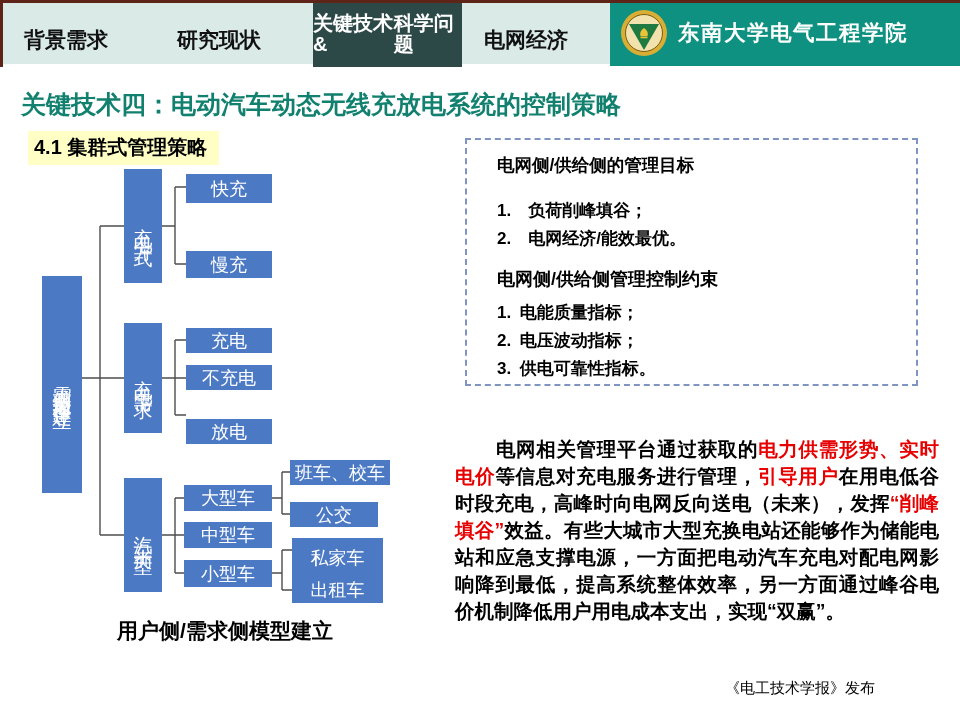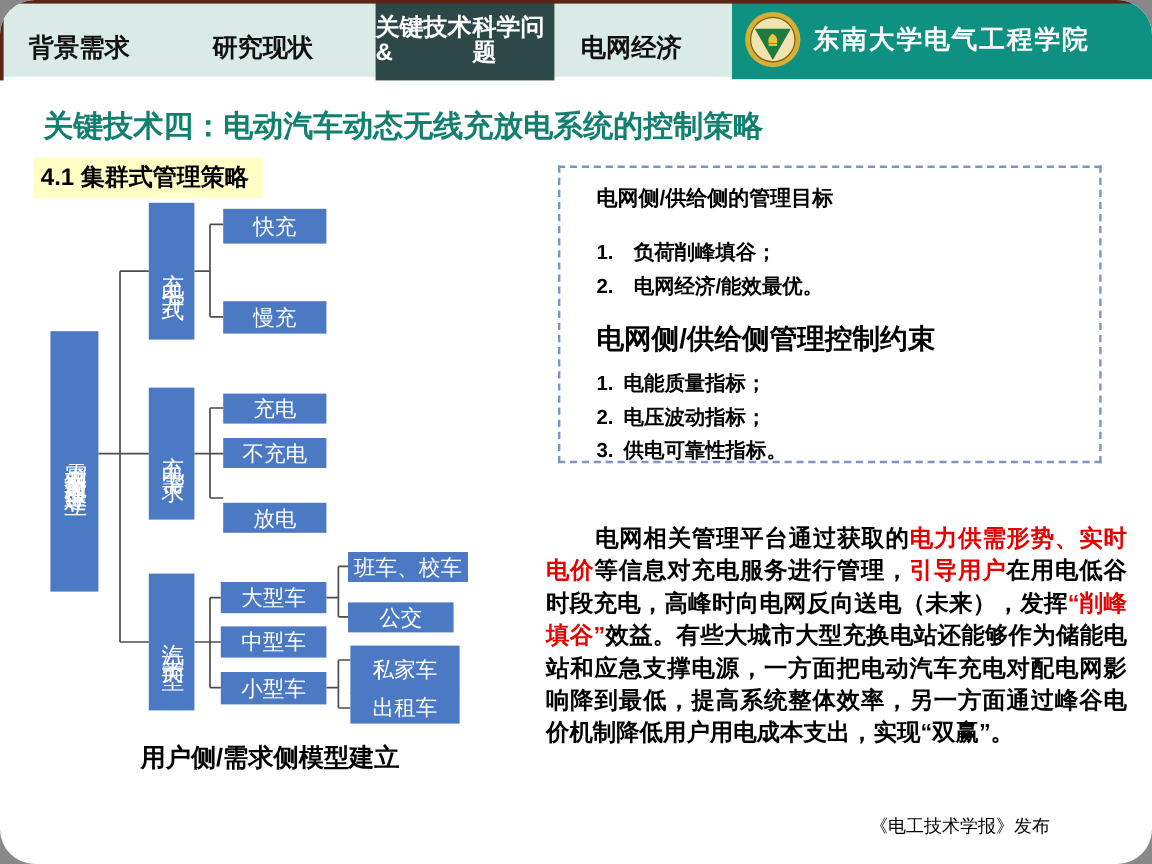--- a/index.html
+++ b/index.html
@@ -1,35 +1,35 @@
 <!DOCTYPE html>
 <html style="--accent-blue: #4b79c4; --title-teal: #12806e; --header-green: #0e9180; --highlight-red: #e60000; --section-highlight: #ffffc5;"><head>
 <meta charset="utf-8">
 <style>
   html,body{margin:0;padding:0;background:#888;}
   .slide{position:relative;width:960px;height:720px;background:#ffffff;overflow:hidden;
-         font-family:"Liberation Sans",sans-serif;border-radius:29px;}
+         font-family:"Liberation Sans",sans-serif;}
 
   
   .navbar{position:absolute;left:0;top:0;width:960px;height:64px;background:#d9eae7;}
   .top-border{position:absolute;left:0;top:0;width:960px;height:3px;background:#5e2418;z-index:6;}
   .left-border{position:absolute;left:0;top:0;width:3px;height:67px;background:#5e2418;z-index:6;}
   .tab{position:absolute;top:26px;font-size:21px;font-weight:bold;color:#111;cursor:pointer;white-space:nowrap;}
   .tab-1{left:24px;} .tab-2{left:177px;} .tab-4{left:484px;}
   .tab-active{position:absolute;left:313px;top:0;width:149px;height:67px;background:#2c4947;color:#fff;
               display:flex;flex-direction:row;align-items:center;justify-content:center;
               font-size:20px;font-weight:bold;line-height:21px;cursor:pointer;z-index:4;}
   .logo-block{position:absolute;left:610px;top:0;width:350px;height:66px;background:var(--header-green,#0e9180);
               display:flex;align-items:center;gap:10px;padding-left:10px;box-sizing:border-box;z-index:5;}
   .school-text{display:flex;flex-direction:column;color:#fff;}
   .school-cn{font-size:21.5px;font-weight:bold;letter-spacing:1.5px;line-height:25px;}
   .school-en{font-size:13.5px;line-height:17px;}
 
   
-  .slide-title{position:absolute;left:36px;top:88px;font-size:25px;font-weight:bold;
+  .slide-title{position:absolute;left:21px;top:88px;font-size:25px;font-weight:bold;
                color:var(--title-teal,#12806e);white-space:nowrap;}
   .section-chip{position:absolute;left:28px;top:131px;background:var(--section-highlight,#ffffc5);
                 padding:3px 12px 4px 6px;font-size:20px;font-weight:bold;color:#000;white-space:nowrap;}
 
   
   .connectors{position:absolute;left:0;top:0;width:960px;height:720px;pointer-events:none;}
   .tree-node{position:absolute;background:var(--accent-blue,#4b79c4);color:#fff;
              display:flex;align-items:center;justify-content:center;font-size:18px;white-space:nowrap;}
   .tree-node.vert span{writing-mode:vertical-rl;text-orientation:upright;font-size:19px;letter-spacing:7px;}
   .n-root{left:42px;top:276px;width:40px;height:217px;}
@@ -49,21 +49,21 @@
   .n-bus{left:290px;top:502px;width:88px;height:25px;}
   .n-private{left:292px;top:538px;width:91px;height:40px;}
   .n-taxi{left:292px;top:577px;width:91px;height:26px;}
   .tree-caption{position:absolute;left:100px;top:617px;width:250px;text-align:center;
                 font-size:21px;font-weight:bold;color:#000;white-space:nowrap;}
 
   
   .dashed-box{position:absolute;left:465px;top:138px;width:453px;height:248px;box-sizing:border-box;
               border:2px dashed #8094c2;padding:13px 14px 0 30px;color:#000;}
   .db-heading{font-size:17.5px;font-weight:bold;margin:0 0 20px 0;}
-  .db-heading2{font-size:23px;font-weight:bold;margin:14px 0 8px 0;}
+  .db-heading2{font-size:18px;font-weight:bold;margin:14px 0 8px 0;}
   .db-item{font-size:17px;font-weight:bold;line-height:28px;white-space:pre-wrap;}
 
   
   .mgmt-paragraph{position:absolute;left:455px;top:436px;width:484px;font-size:19.5px;font-weight:bold;
                   line-height:27px;color:#000;text-align:justify;text-indent:2.1em;}
   .red{color:var(--highlight-red,#e60000);}
 
   
   .footer-note{position:absolute;left:690px;top:679px;width:220px;text-align:center;
                font-size:15px;color:#000;white-space:nowrap;}

